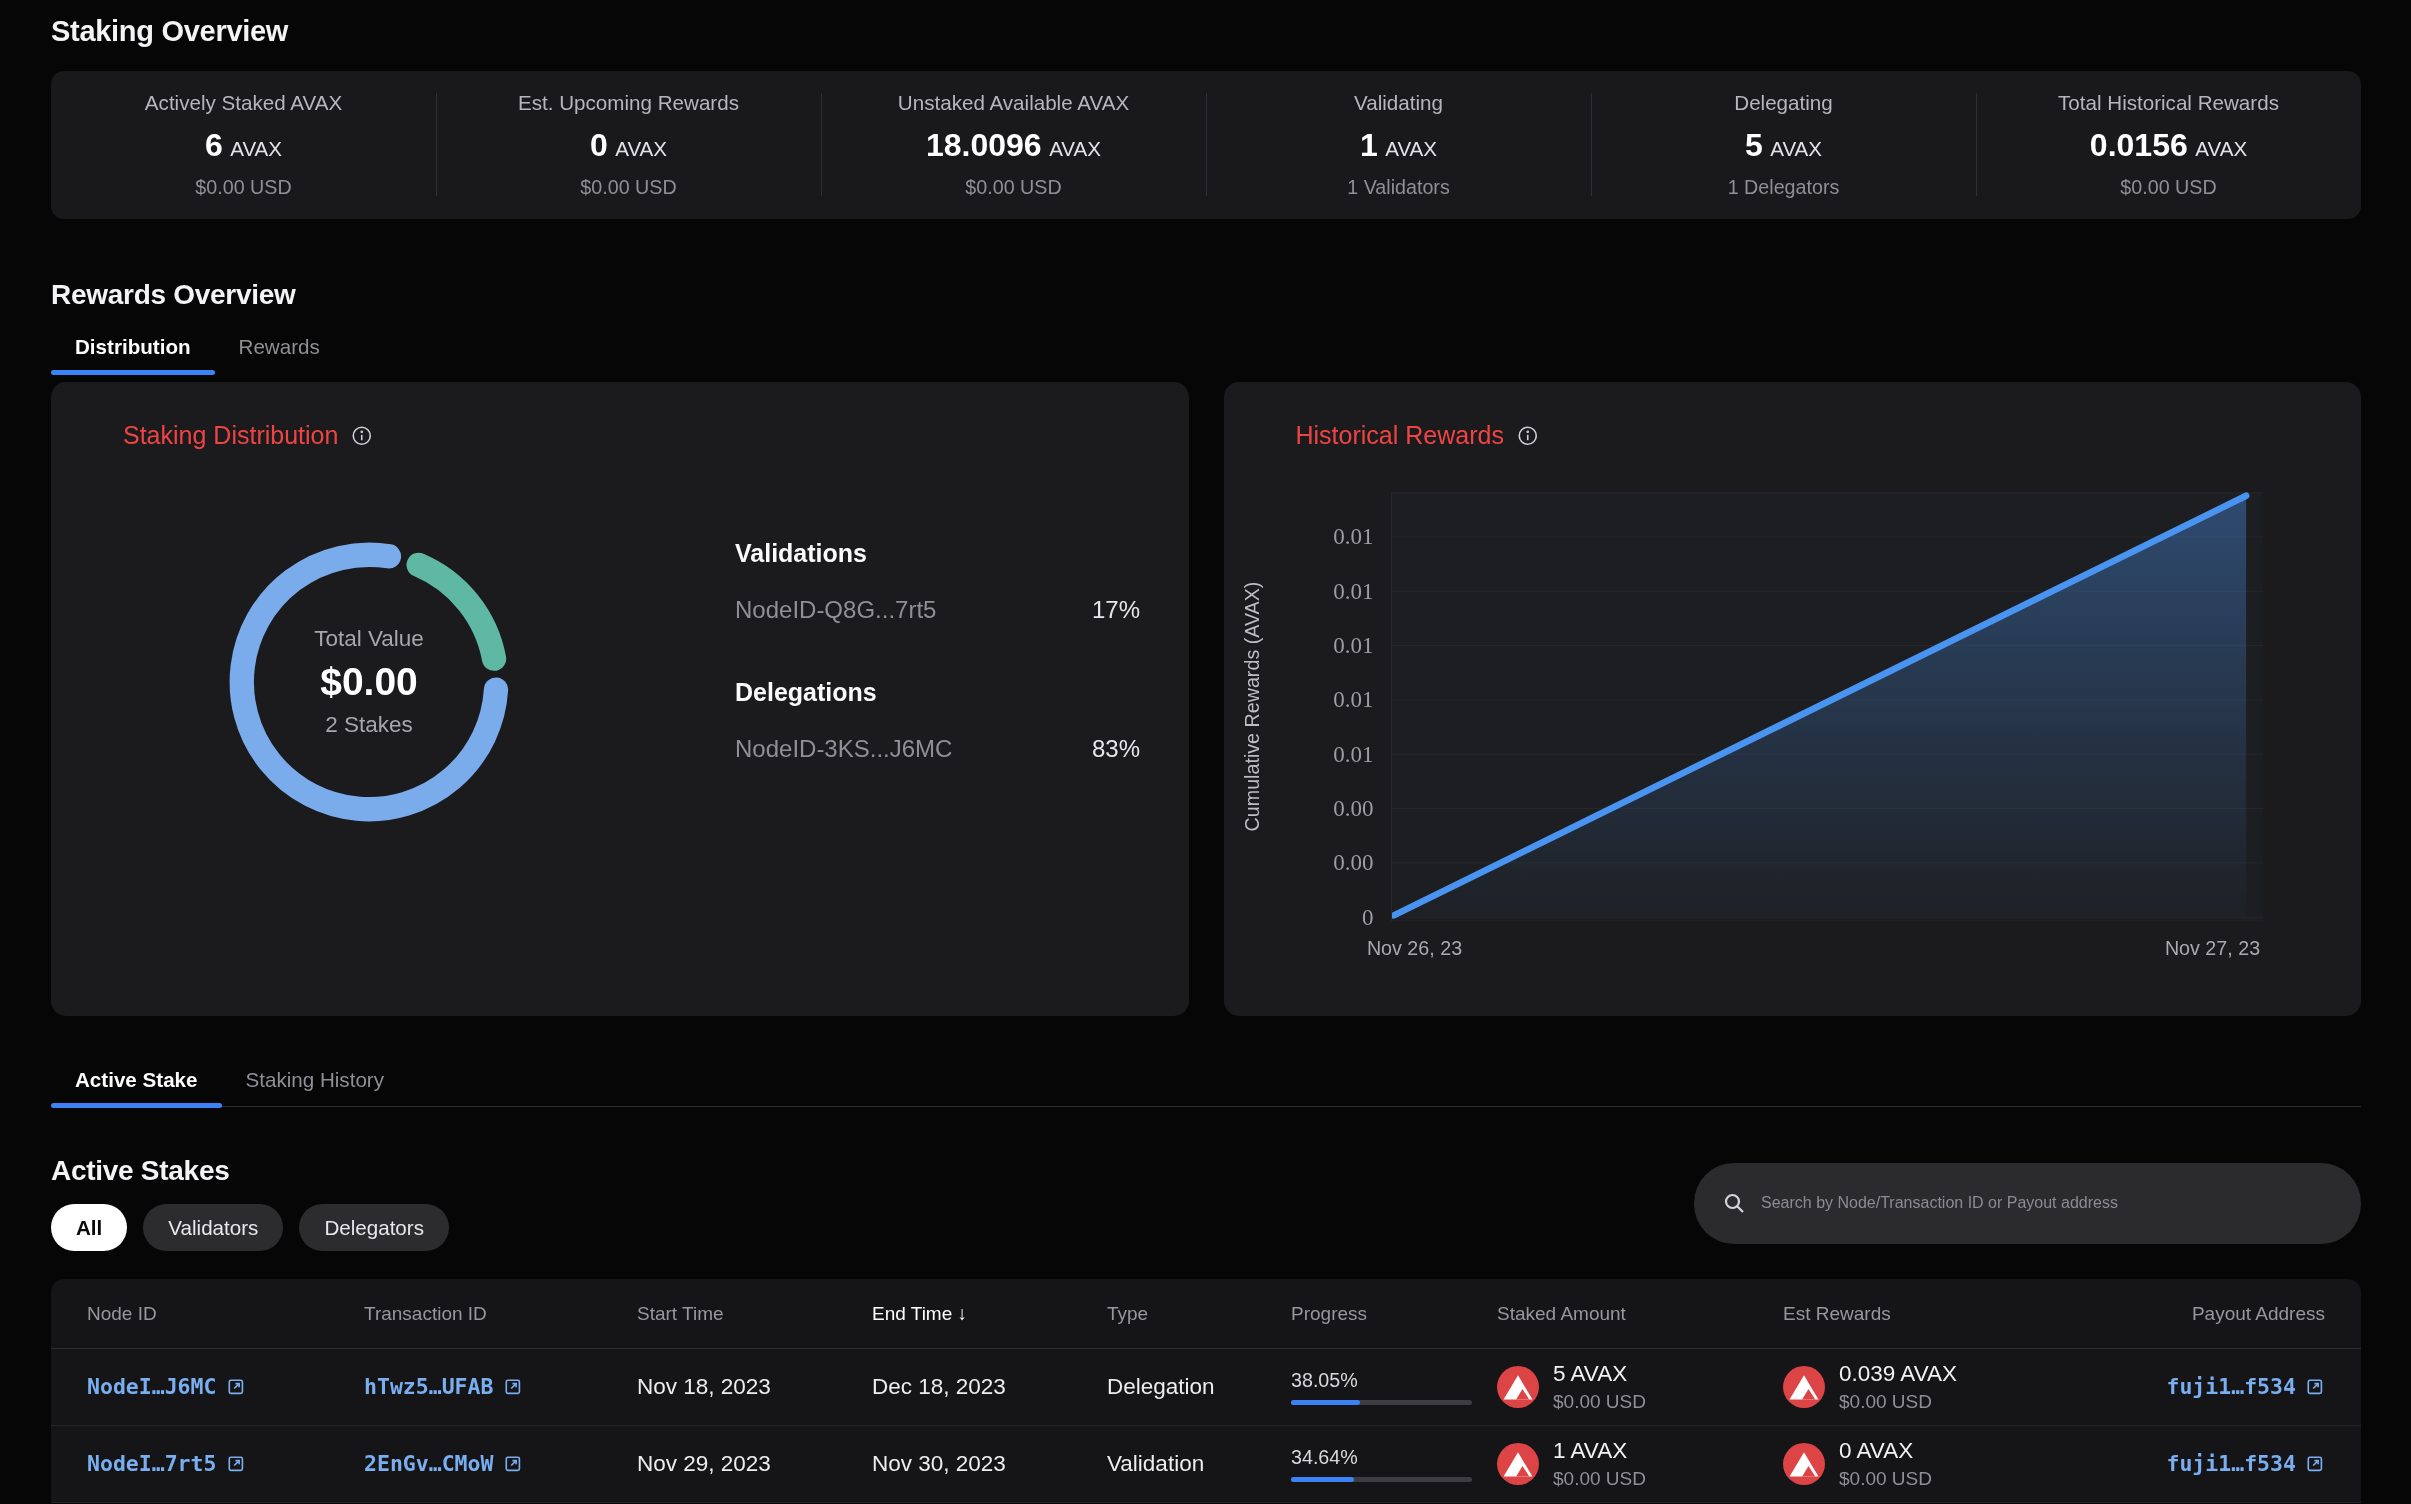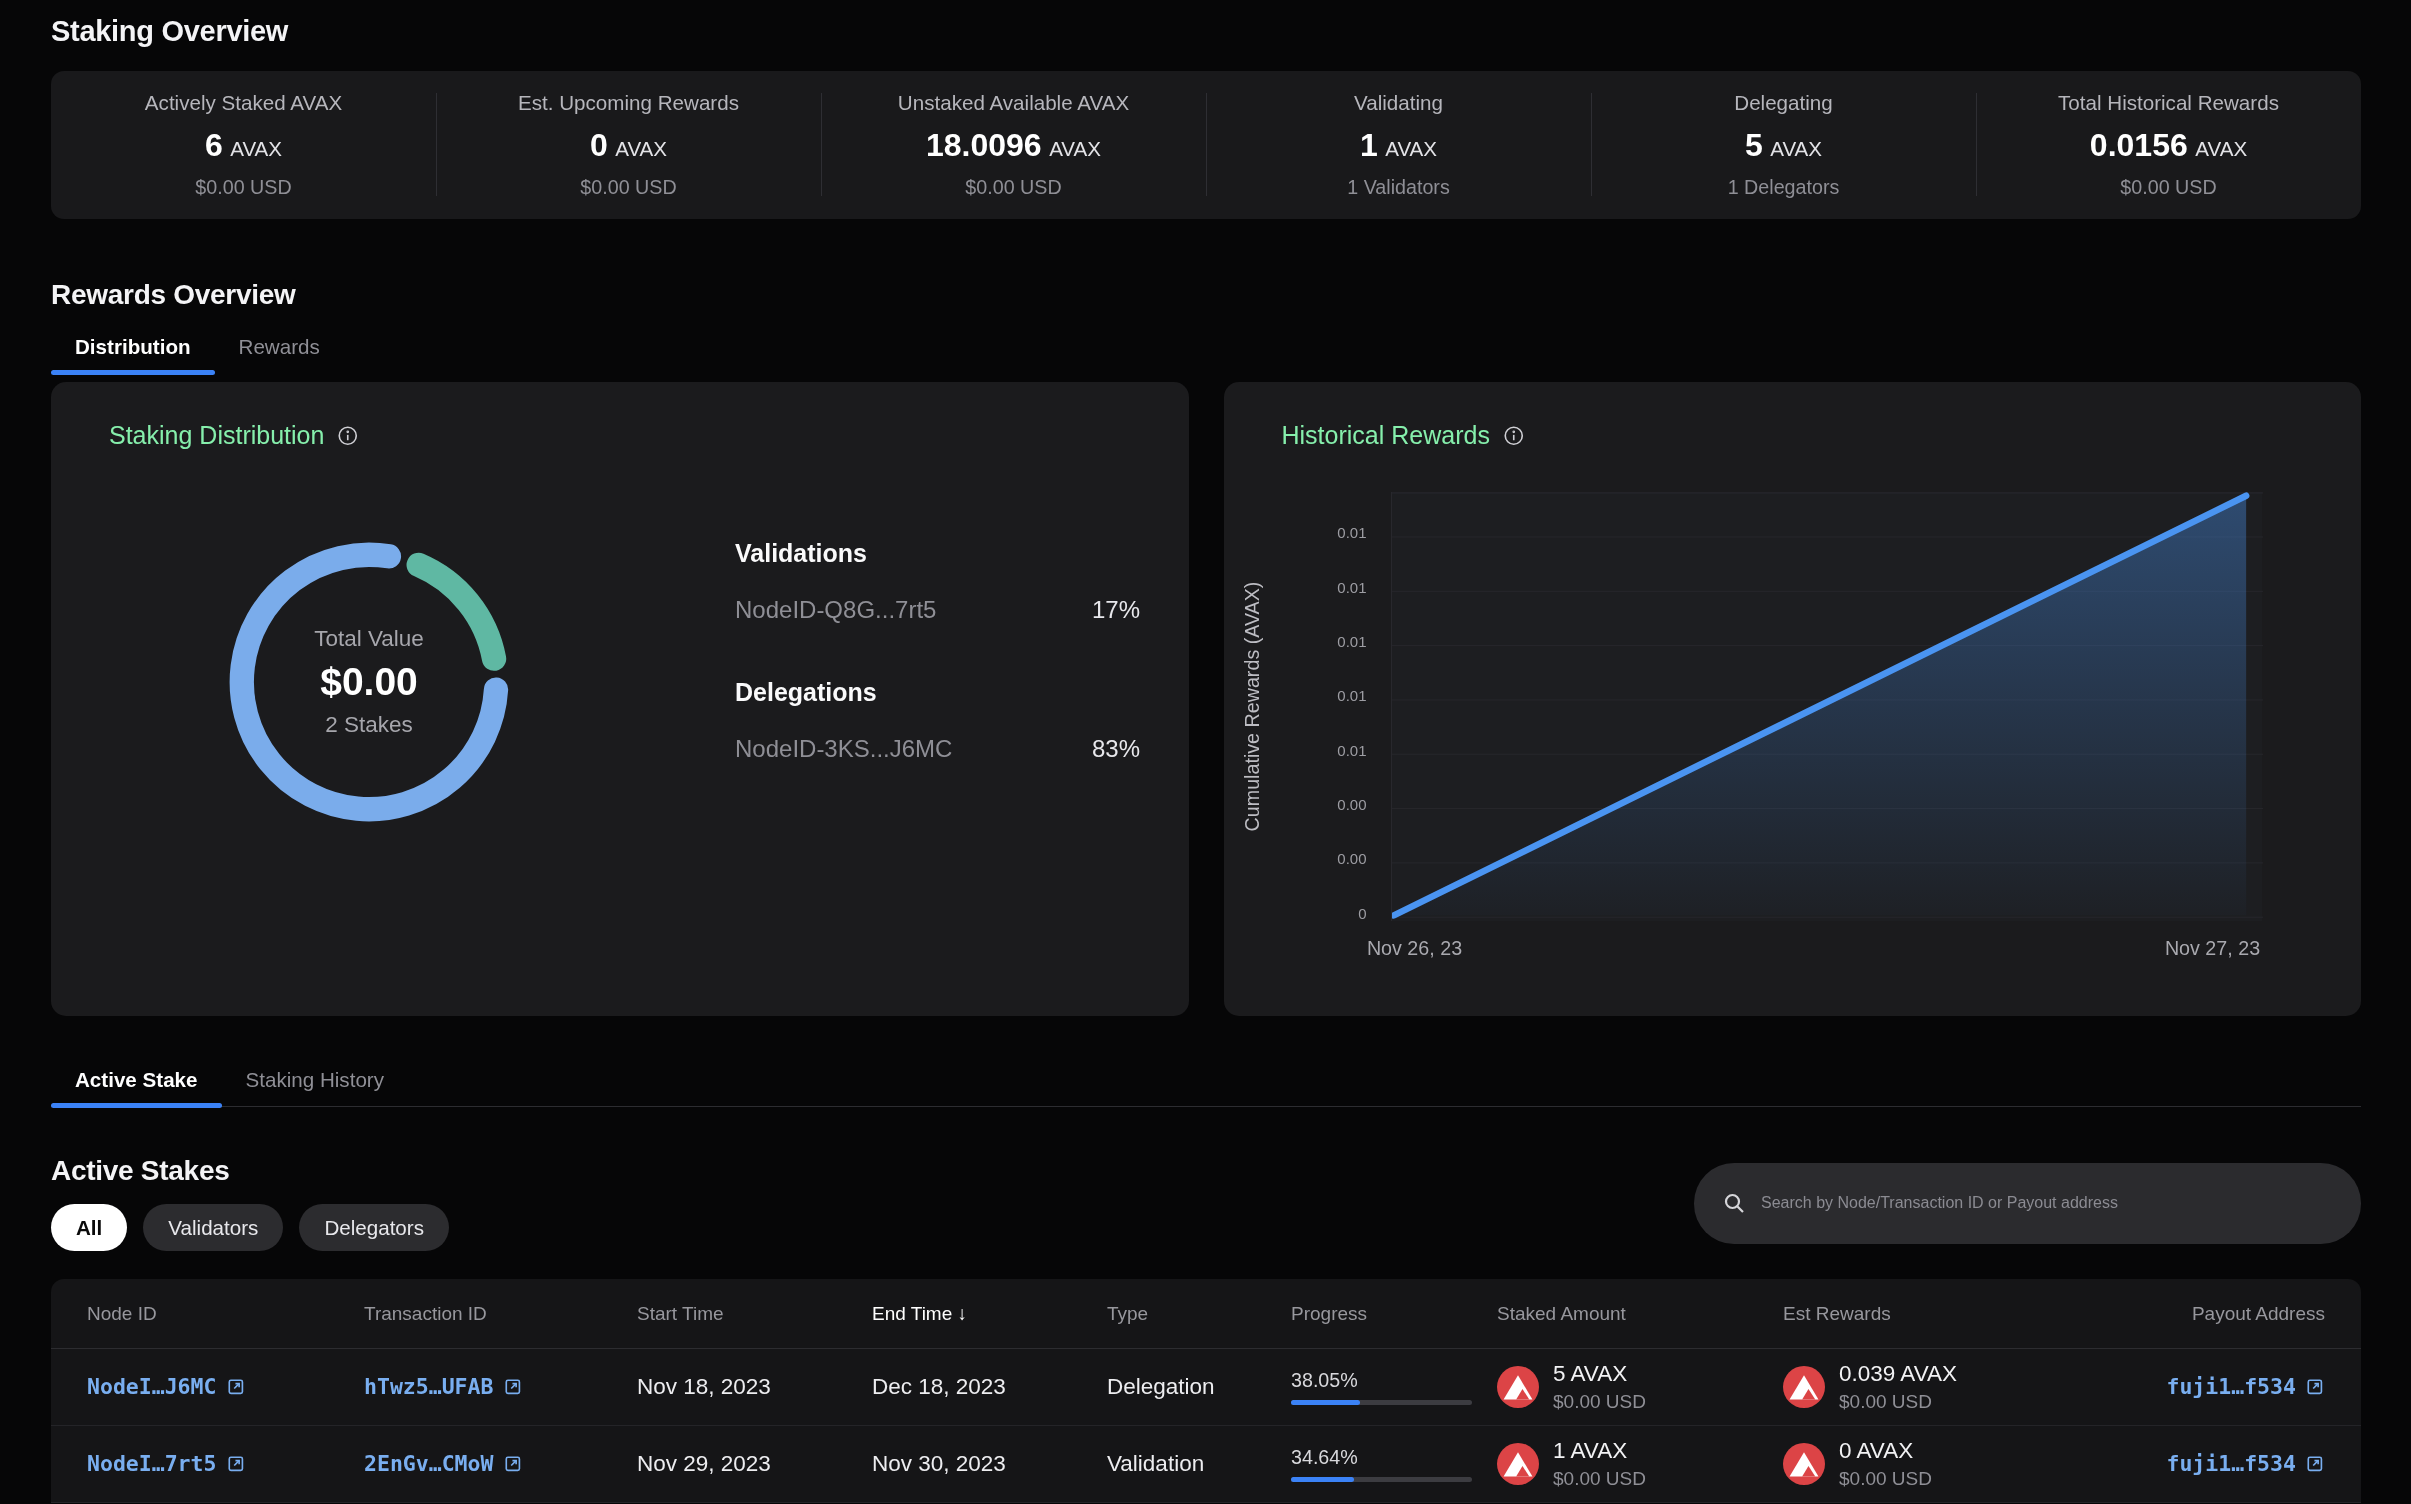--- a/index.html
+++ b/index.html
@@ -35,22 +35,22 @@
   .tab{font-size:20.6px; padding:0 24px 16px 24px; color:var(--faint); position:relative; cursor:pointer;}
   .tab.active{color:#fff; font-weight:700;}
   .tab.active::after{content:""; position:absolute; left:0; right:0; bottom:0; height:4.7px;
         border-radius:2.8px; background:var(--accent);}
   .tabs.with-rule::before{content:""; position:absolute; left:0; right:0; bottom:0.9px; height:0.9px;
         background:#2c2c30;}
 
   
   .cards{display:flex; gap:35px; margin-top:7.5px;}
   .card{flex:1; height:634px; background:var(--card); border-radius:15px; position:relative;}
-  .card-title{position:absolute; top:39px; left:58px; display:flex; align-items:center; gap:13px;
-        font-size:25px; color:#86efac;}
+  .card-title{position:absolute; top:39px; left:72px; display:flex; align-items:center; gap:13px;
+        font-size:25px; color:#ef4444;}
   .info{width:21.5px; height:21.5px; color:#cfcfd4;}
 
   
   .donut-wrap{position:absolute; left:173px; top:155px; width:290px; height:290px;}
   .donut-center{position:absolute; inset:0; display:flex; flex-direction:column; align-items:center;
         justify-content:center; gap:8.4px; text-align:center;}
   .donut-center .l1{font-size:22.5px; color:var(--dim);}
   .donut-center .l2{font-size:39px; font-weight:700; color:#fff;}
   .donut-center .l3{font-size:22.5px; color:var(--dim);}
   .dist-list{position:absolute; left:684px; top:157px; width:405px;}
@@ -59,22 +59,22 @@
   .dist-row{display:flex; justify-content:space-between; font-size:24px;}
   .dist-row .node{color:var(--faint);}
   .dist-row .pct{color:#e8e8ec;}
 
   
   .chart-ylabel{position:absolute; left:13px; top:110px; height:429px; width:32px;
         display:flex; align-items:center; justify-content:center;}
   .chart-ylabel span{transform:rotate(-90deg); white-space:nowrap; font-size:19.7px; color:#bdbdc3;}
   .chart-area{position:absolute; left:167px; top:110px; width:871px; height:429px;
         background:#1d1e21; border-left:0.9px solid #28282d;}
-  .ytick{position:absolute; width:103px; text-align:right; font-size:15px; color:#9d9da3;
-        left:40px;}
+  .ytick{position:absolute; width:103px; text-align:right; font-size:23px; color:#9d9da3;
+        left:47px;font-family:Liberation Serif, serif;}
   .xtick{position:absolute; font-size:19.7px; color:#a9a9af; width:150px; text-align:center;
         top:555px;}
 
   
   .tabs2{margin-top:52px;}
   .stakes-bar{margin-top:47px; display:flex; justify-content:space-between; align-items:center;}
   .pills{display:flex; gap:16px; margin-top:17px;}
   .pill{height:47px; padding:0 25px; border-radius:23.4px; background:#2c2c2f; color:#e8e8ec;
         font-size:20.6px; display:flex; align-items:center; cursor:pointer;}
   .pill.active{background:#fff; color:#0a0a0a; font-weight:700;}

